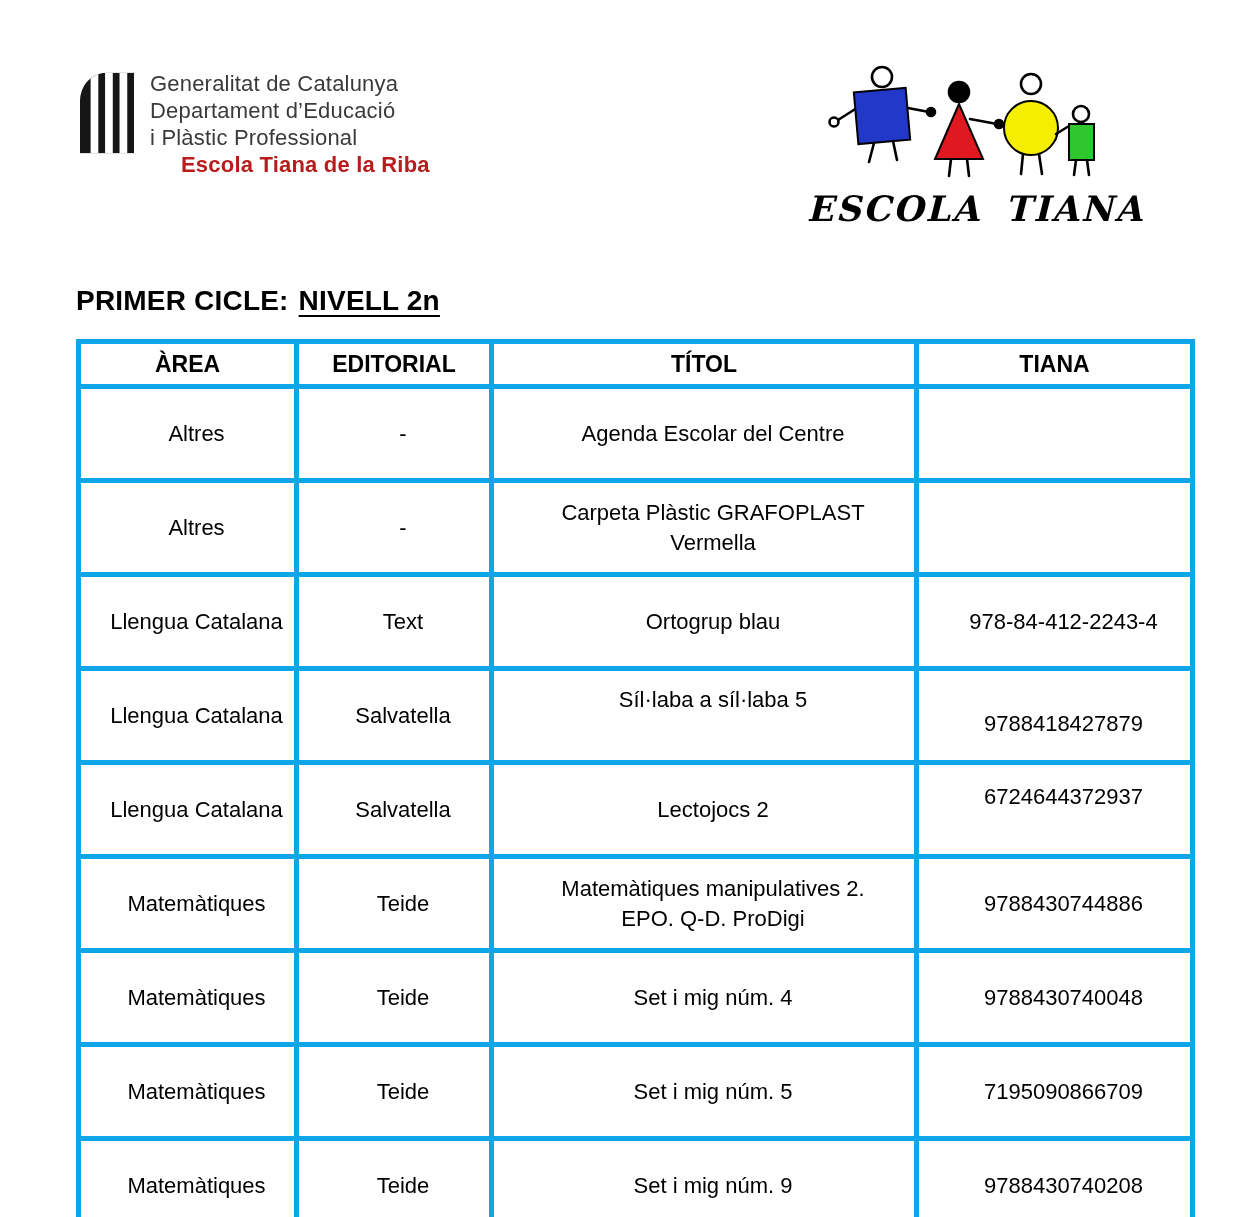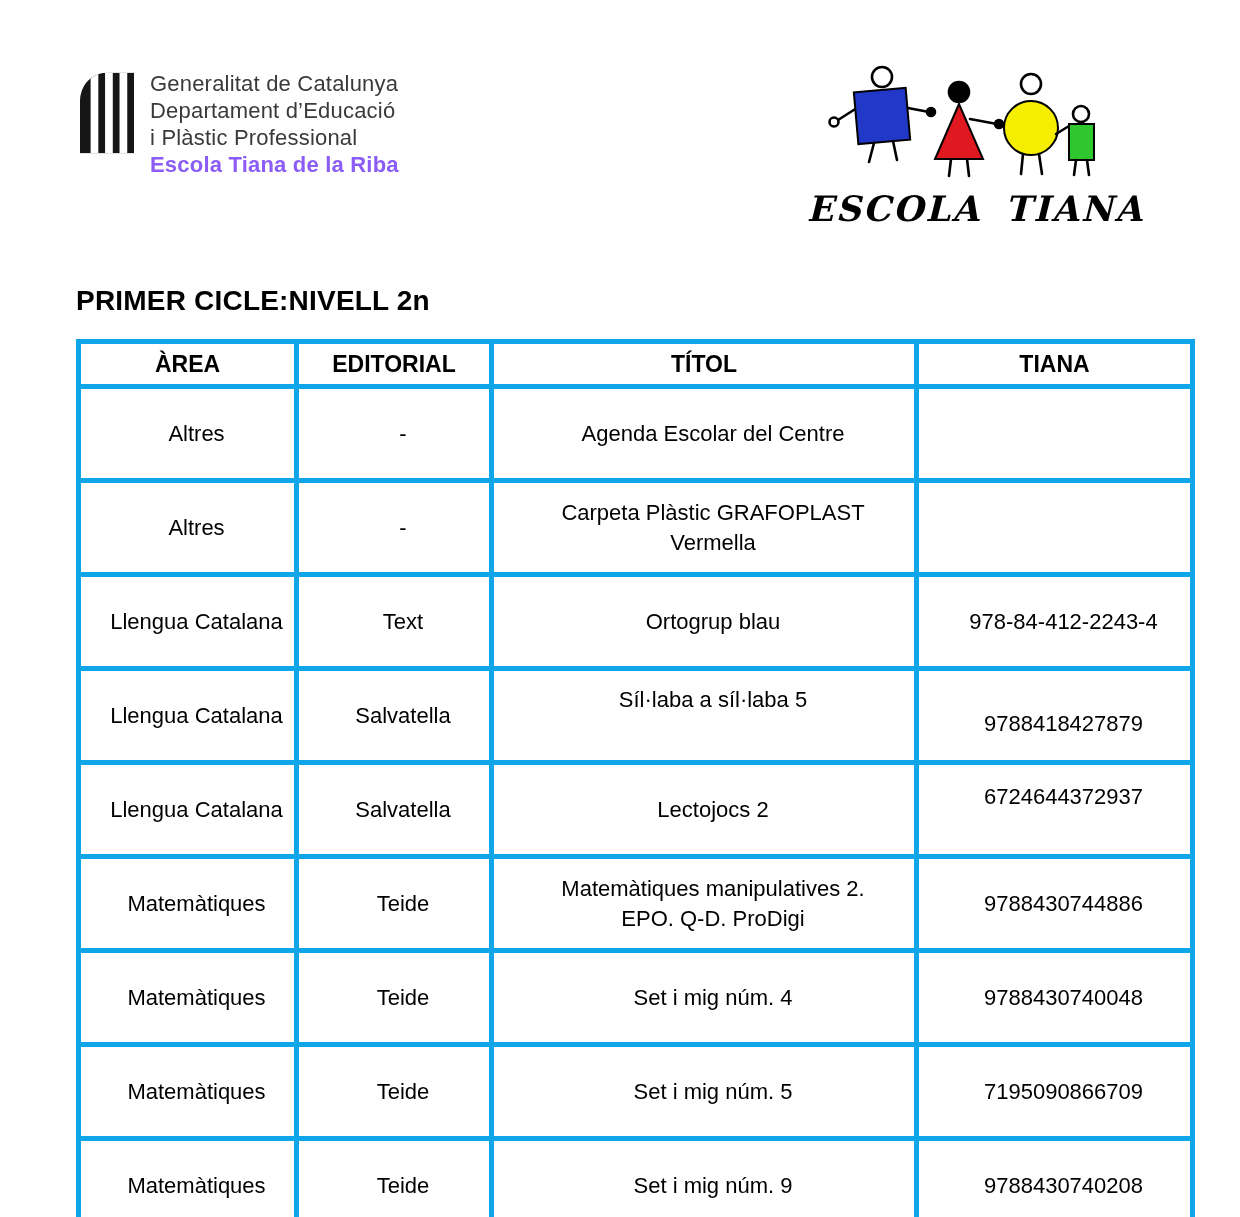--- a/index.html
+++ b/index.html
@@ -31,21 +31,22 @@
   }
   .gencat-icon { flex: 0 0 auto; margin-top: 2px; }
   .gencat-text {
     font-size: 22px;
     line-height: 27px;
     color: #3a3a3a;
     letter-spacing: 0.2px;
   }
   .gencat-text .school-line {
     font-weight: bold;
-    color: #8b5cf6;
+    color: #b91c1c;
+    margin-left: 31px;
   }
 
   .tiana-logo {
     width: 300px;
     text-align: center;
     margin-top: -6px;
   }
   .tiana-logo-text {
     font-family: "DejaVu Serif", serif;
     font-style: italic;
@@ -59,22 +60,24 @@
   }
 
   
   .page-title {
     margin: 56px 0 22px 76px;
     font-size: 28px;
     font-weight: bold;
     letter-spacing: 0.2px;
   }
   .page-title .underlined {
+    text-decoration: underline;
     text-decoration-thickness: 2px;
     text-underline-offset: 5px;
+    margin-left: 10px;
   }
 
   
   table.book-table {
     margin-left: 76px;
     width: 1114px;
     border-collapse: collapse;
     table-layout: fixed;
     font-size: 22px;
   }

